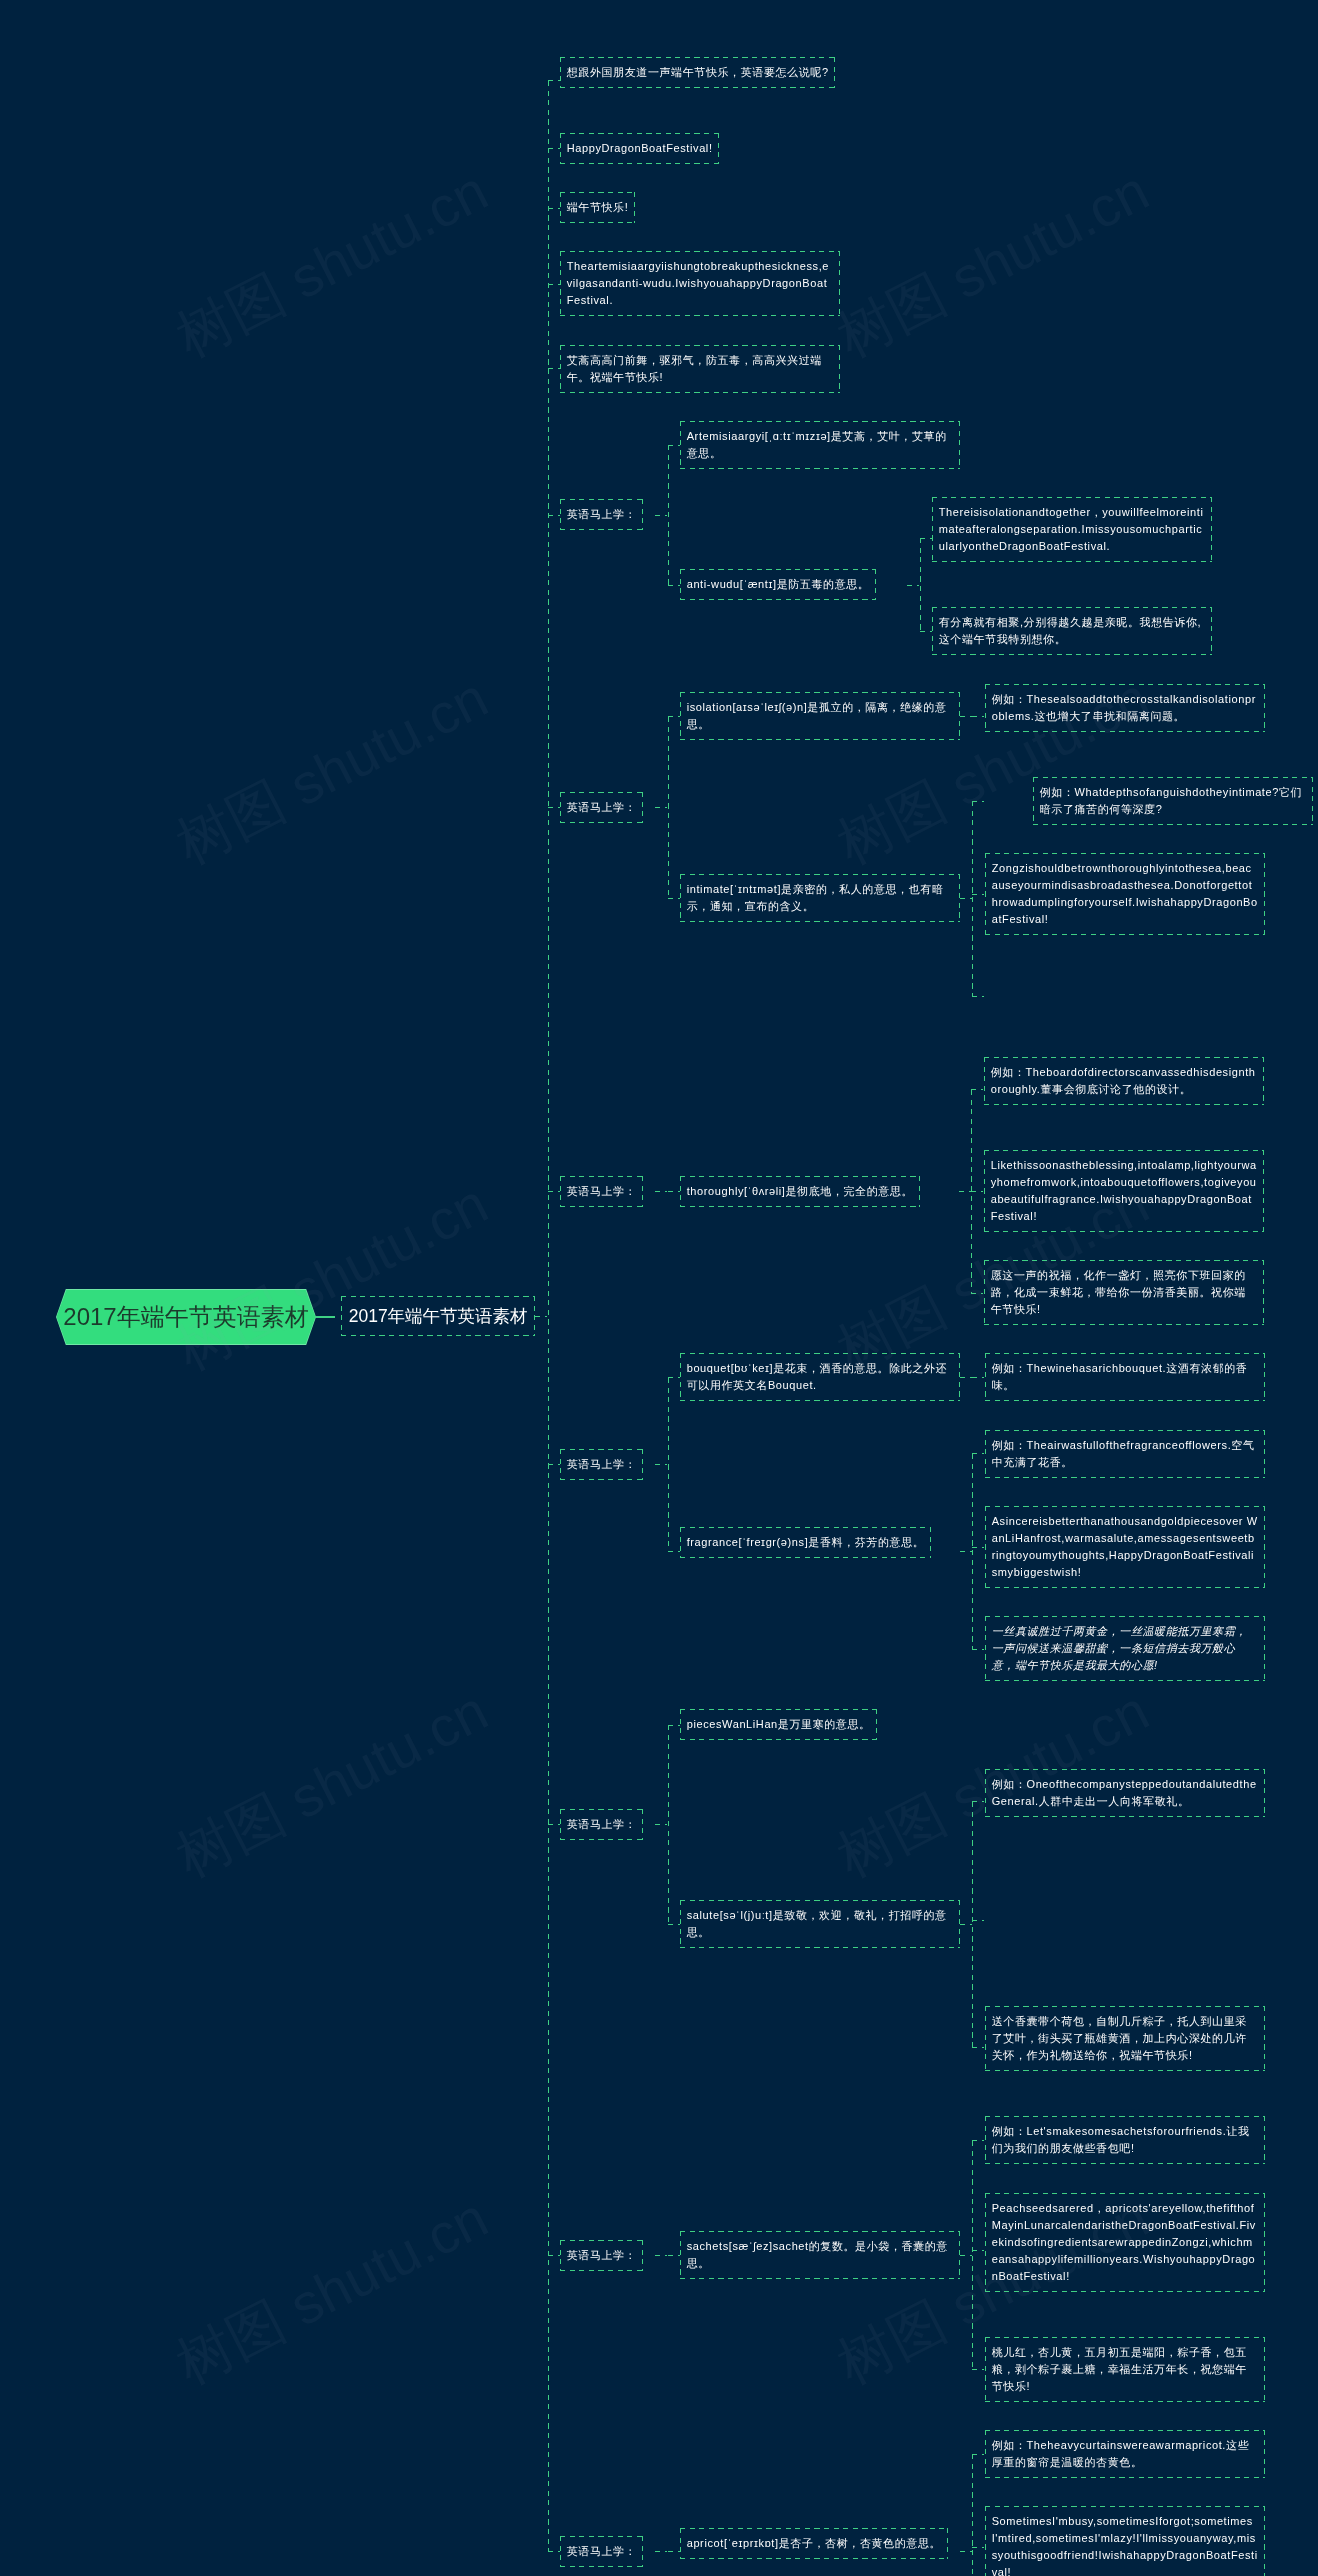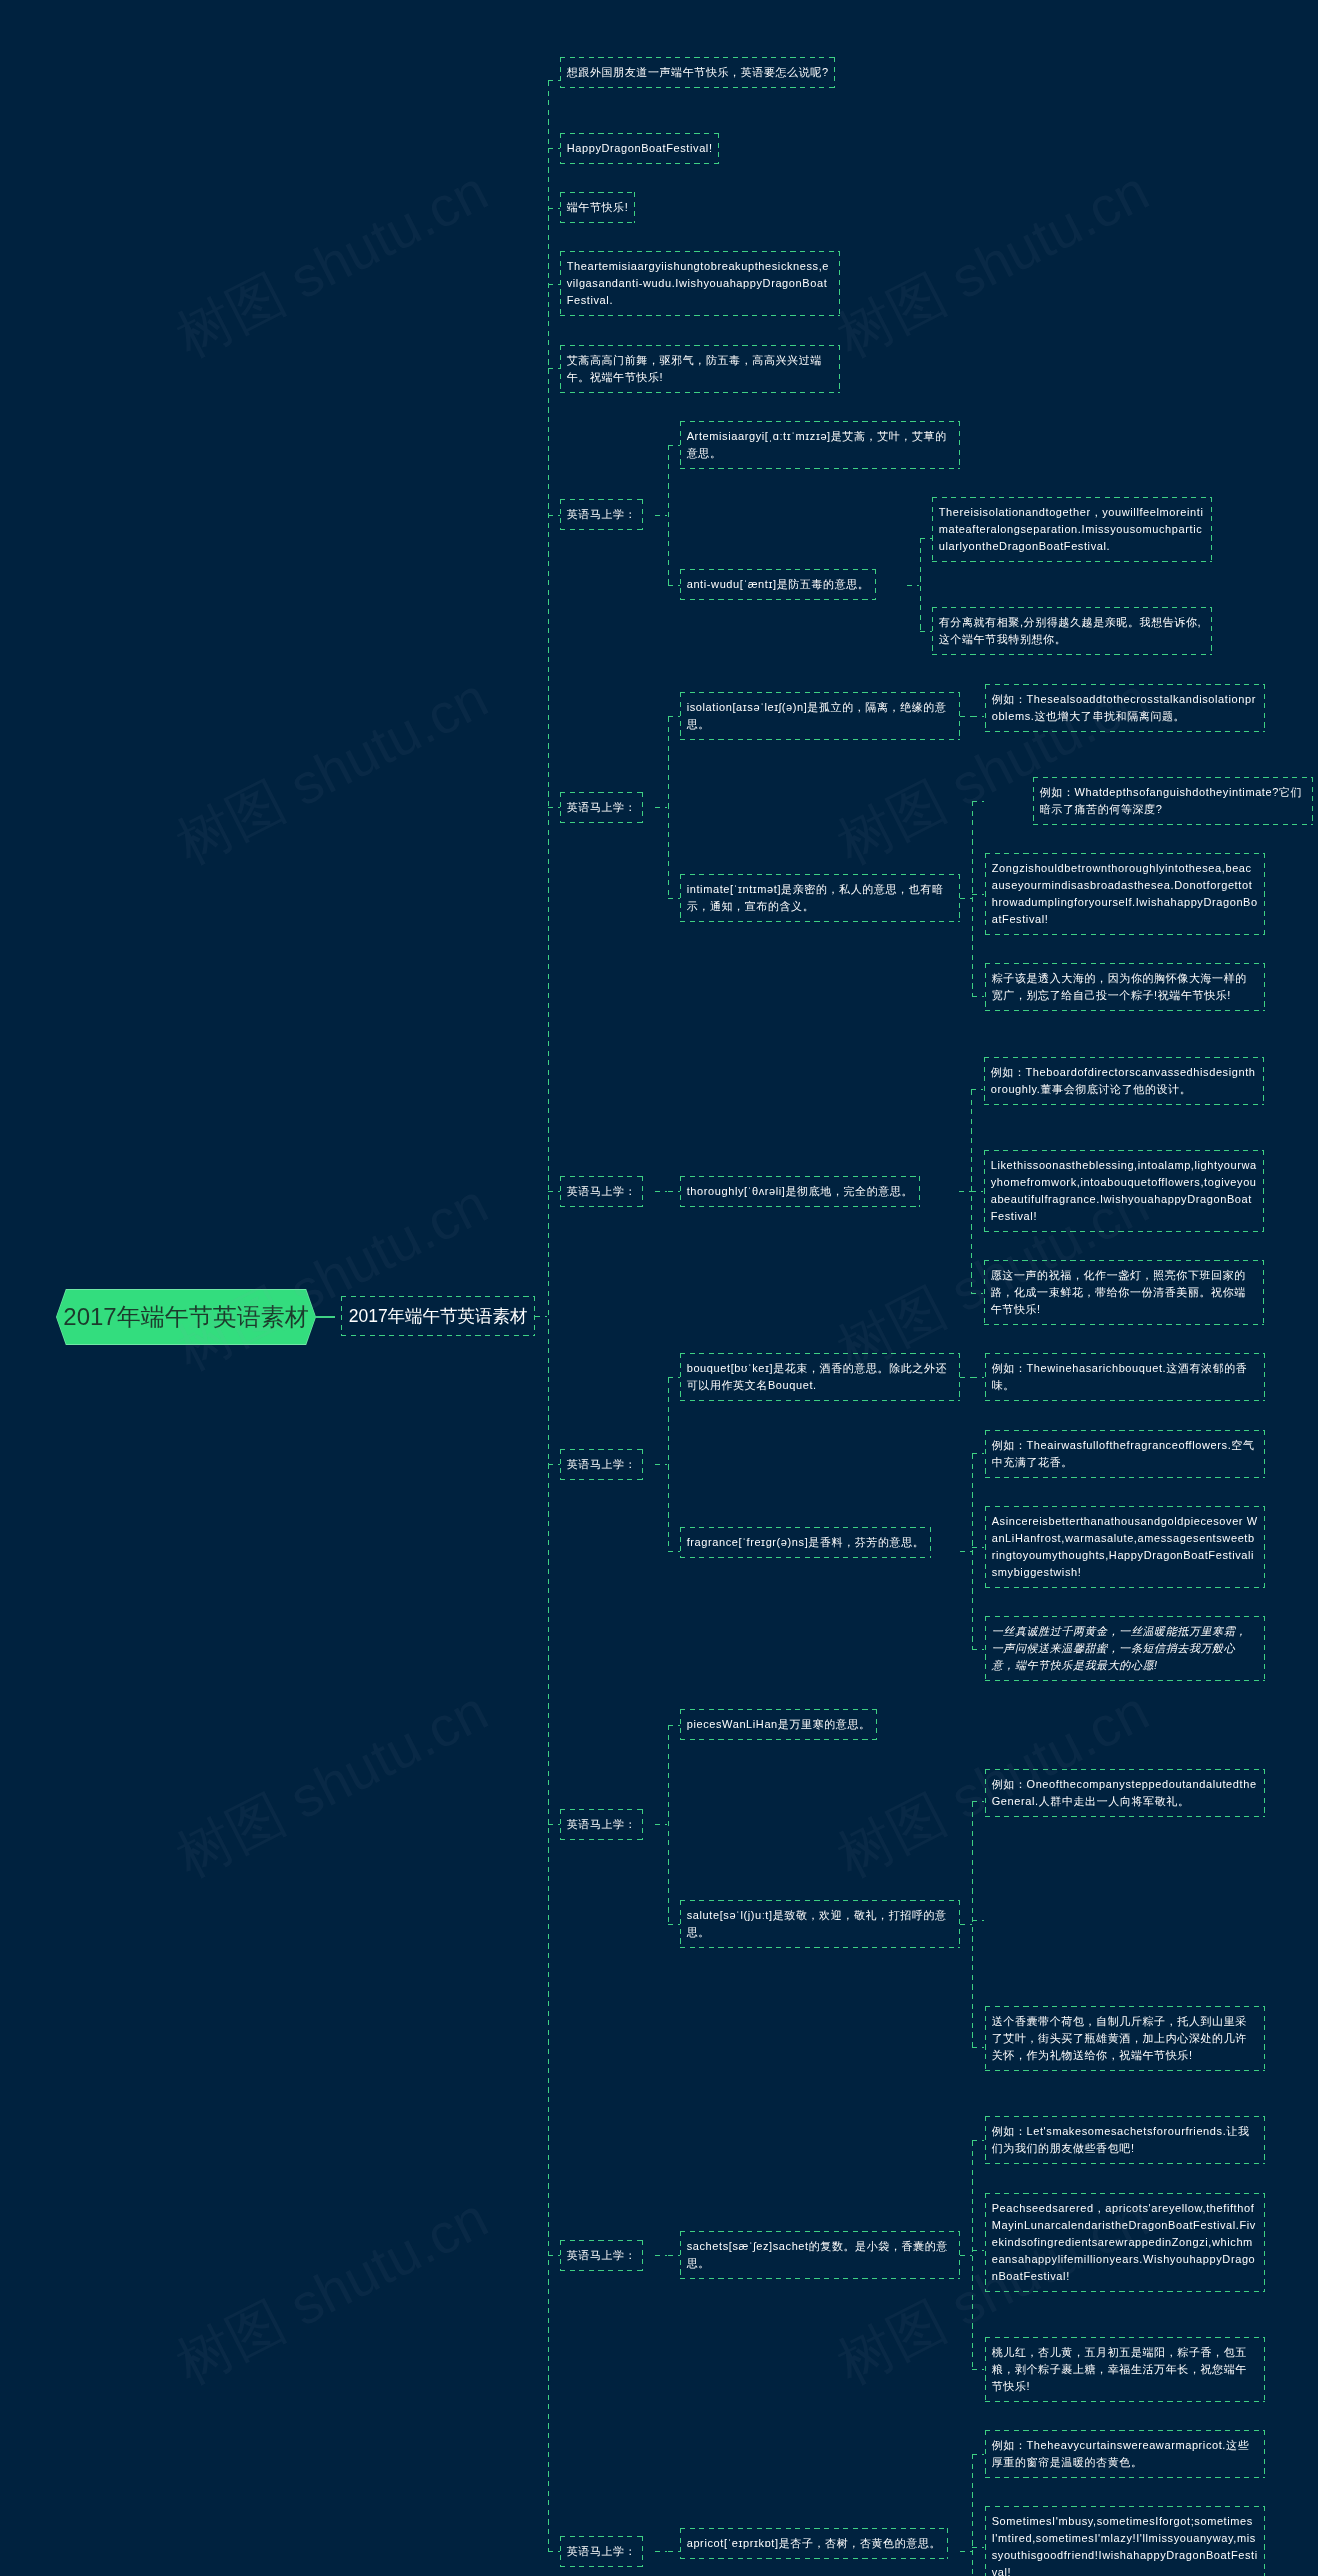--- a/index.html
+++ b/index.html
@@ -116,23 +116,20 @@
       <span class="nlabel">例如：Thesealsoaddtothecrosstalkandisolationproblems.这也增大了串扰和隔离问题。</span>
     </div>
 <div class="nodebox" style="left: 680px; top: 874px; visibility: visible;">
       <span class="nlabel">intimate[ˈɪntɪmət]是亲密的，私人的意思，也有暗示，通知，宣布的含义。</span>
     </div>
 <div class="nodebox" style="left: 1033px; top: 777px; visibility: visible;">
       <span class="nlabel">例如：Whatdepthsofanguishdotheyintimate?它们暗示了痛苦的何等深度?</span>
     </div>
 <div class="nodebox" style="left: 985px; top: 853px; visibility: visible;">
       <span class="nlabel">Zongzishouldbetrownthoroughlyintothesea,beacauseyourmindisasbroadasthesea.Donotforgettothrowadumplingforyourself.IwishahappyDragonBoatFestival!</span>
-    </div>
-<div class="nodebox" style="left: 985px; top: 963px; visibility: visible;">
-      <span class="nlabel">粽子该是透入大海的，因为你的胸怀像大海一样的宽广，别忘了给自己投一个粽子!祝端午节快乐!</span>
     </div>
 <div class="nodebox" style="left: 560px; top: 1176px; visibility: visible;">
       <span class="nlabel">英语马上学：</span>
     </div>
 <div class="nodebox" style="left: 680px; top: 1176px; visibility: visible;">
       <span class="nlabel">thoroughly[ˈθʌrəli]是彻底地，完全的意思。</span>
     </div>
 <div class="nodebox" style="left: 984px; top: 1057px; visibility: visible;">
       <span class="nlabel">例如：Theboardofdirectorscanvassedhisdesignthoroughly.董事会彻底讨论了他的设计。</span>
     </div>

